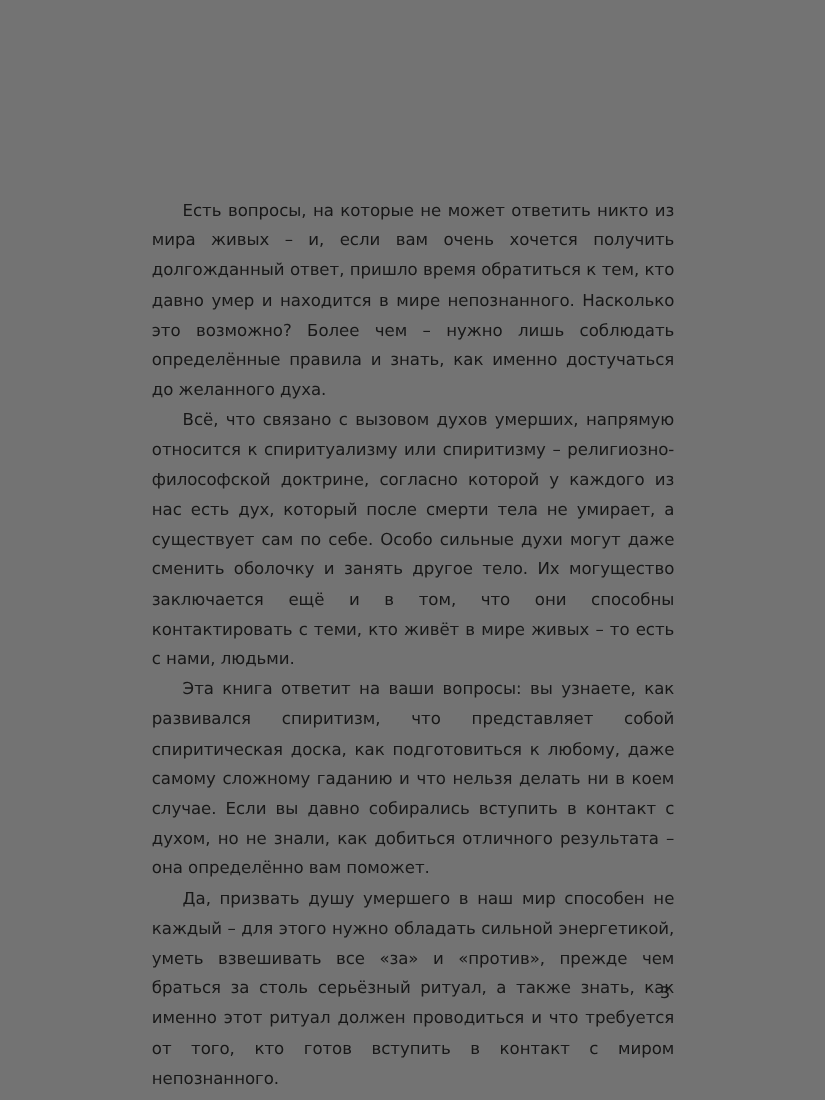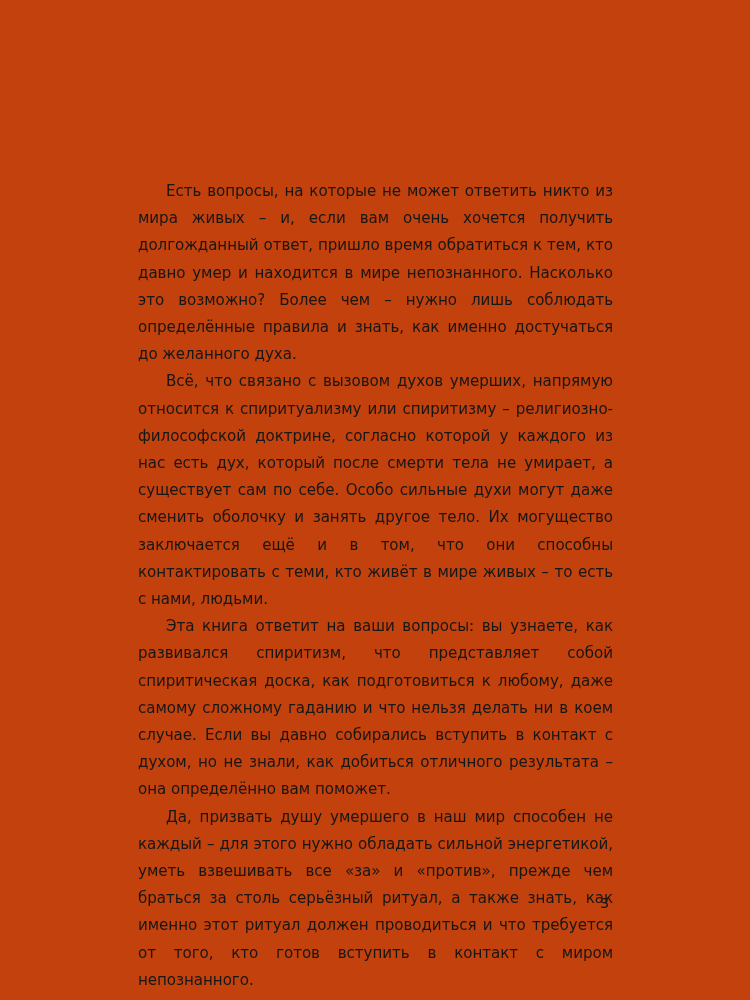--- a/index.html
+++ b/index.html
@@ -14,21 +14,21 @@
     color: #1a1a1a;
     position: relative;
     overflow: hidden;
   }
   .page {
     position: absolute;
     left: 0;
     top: 0;
     width: 750px;
     height: 1000px;
-    background: #c2410c;
+    background: #737373;
   }
   .text-column {
     position: absolute;
     left: 138px;
     top: 178px;
     width: 475px;
   }
   .para {
     margin: 0;
     text-indent: 28px;

